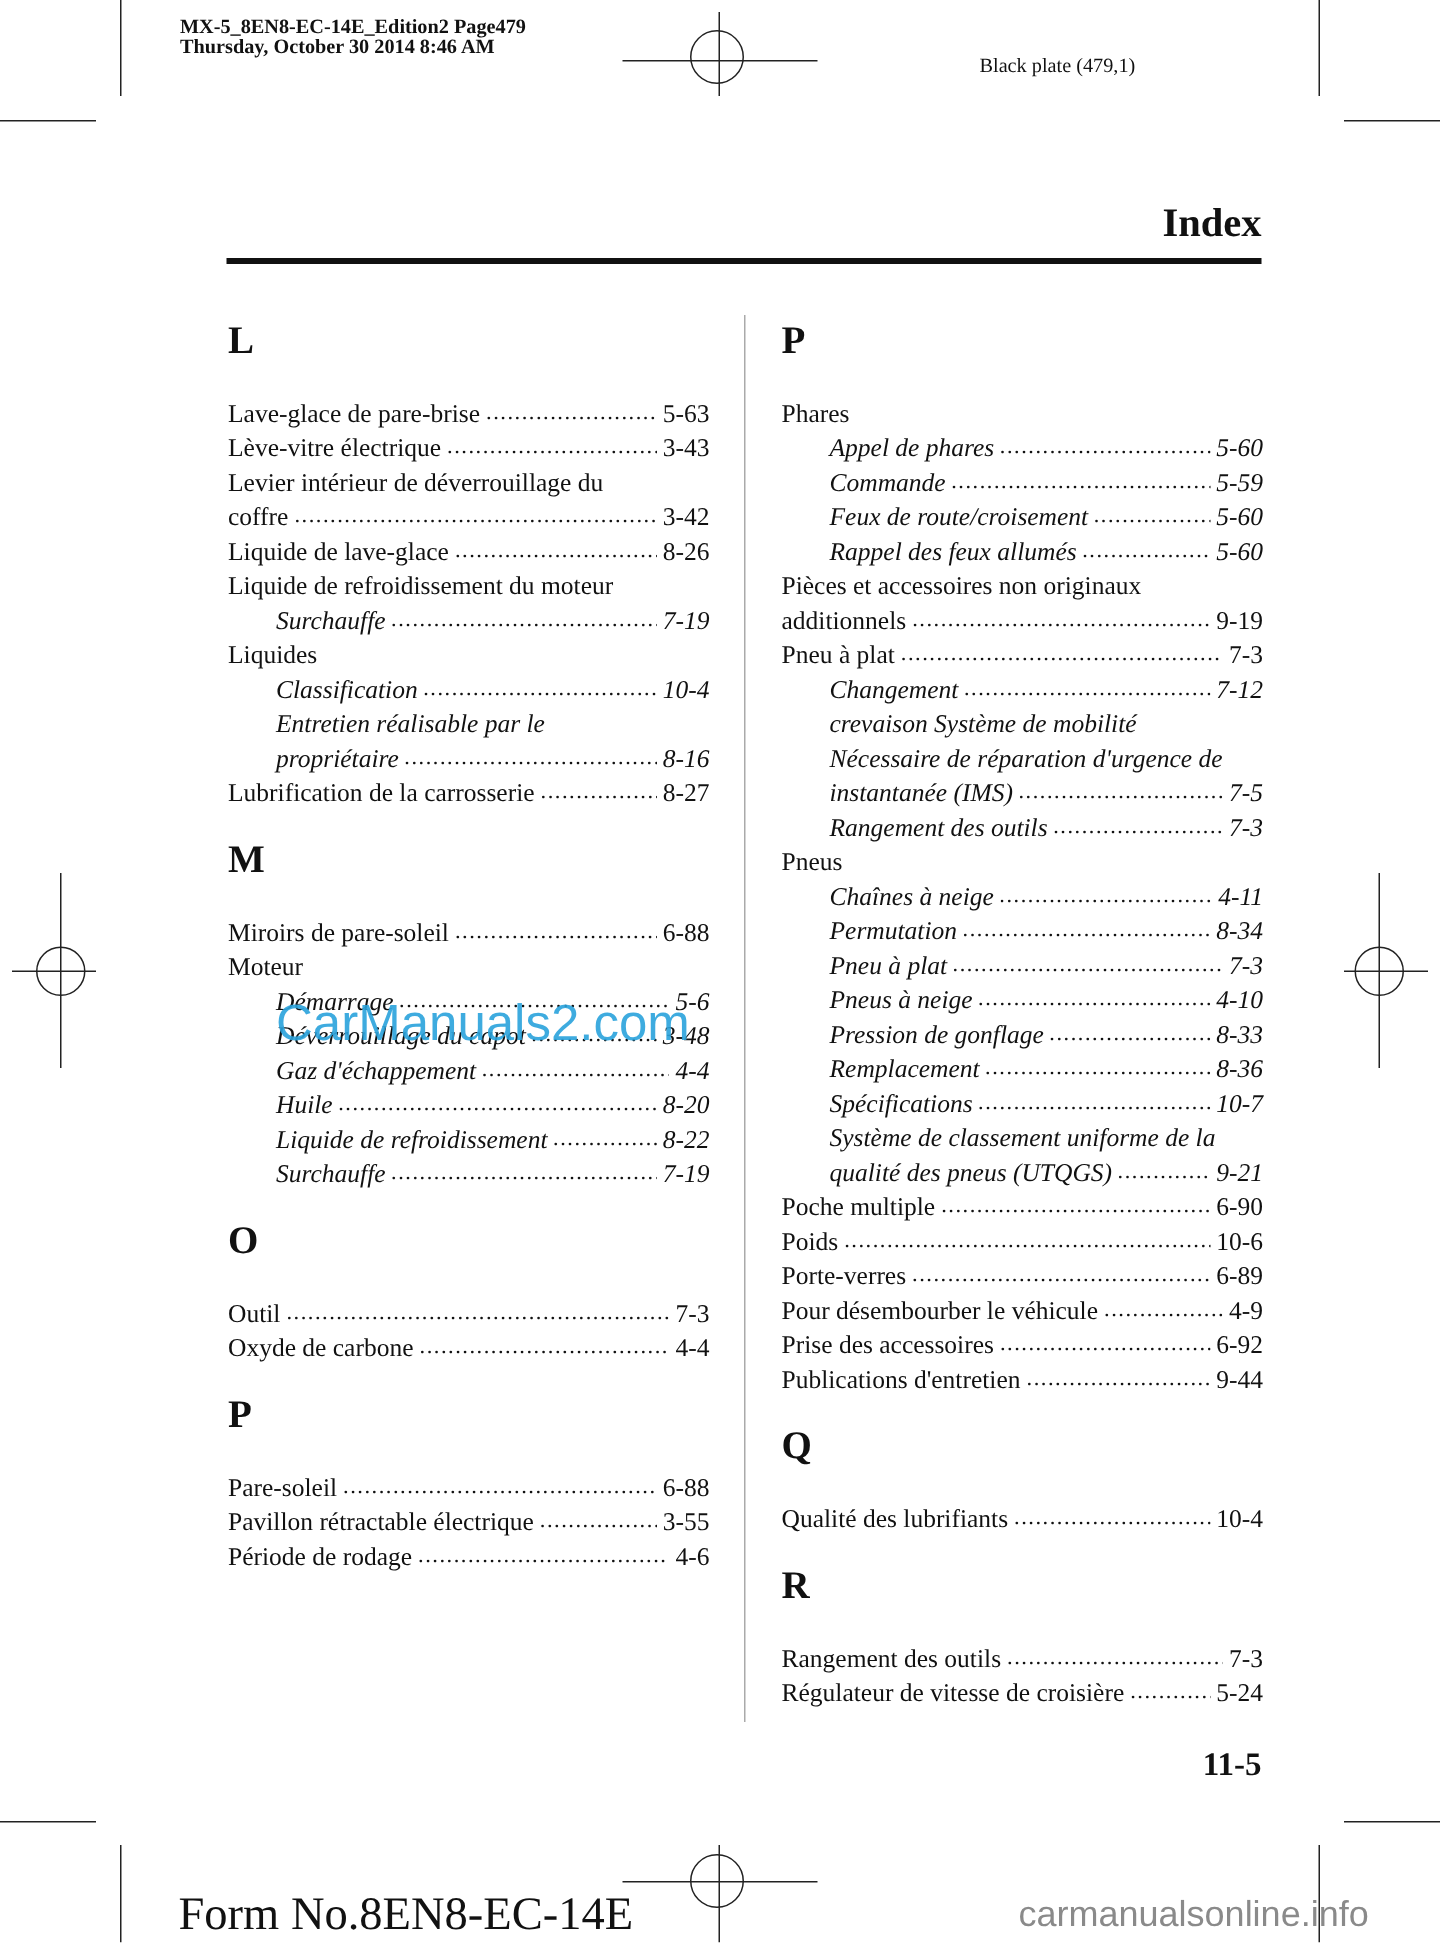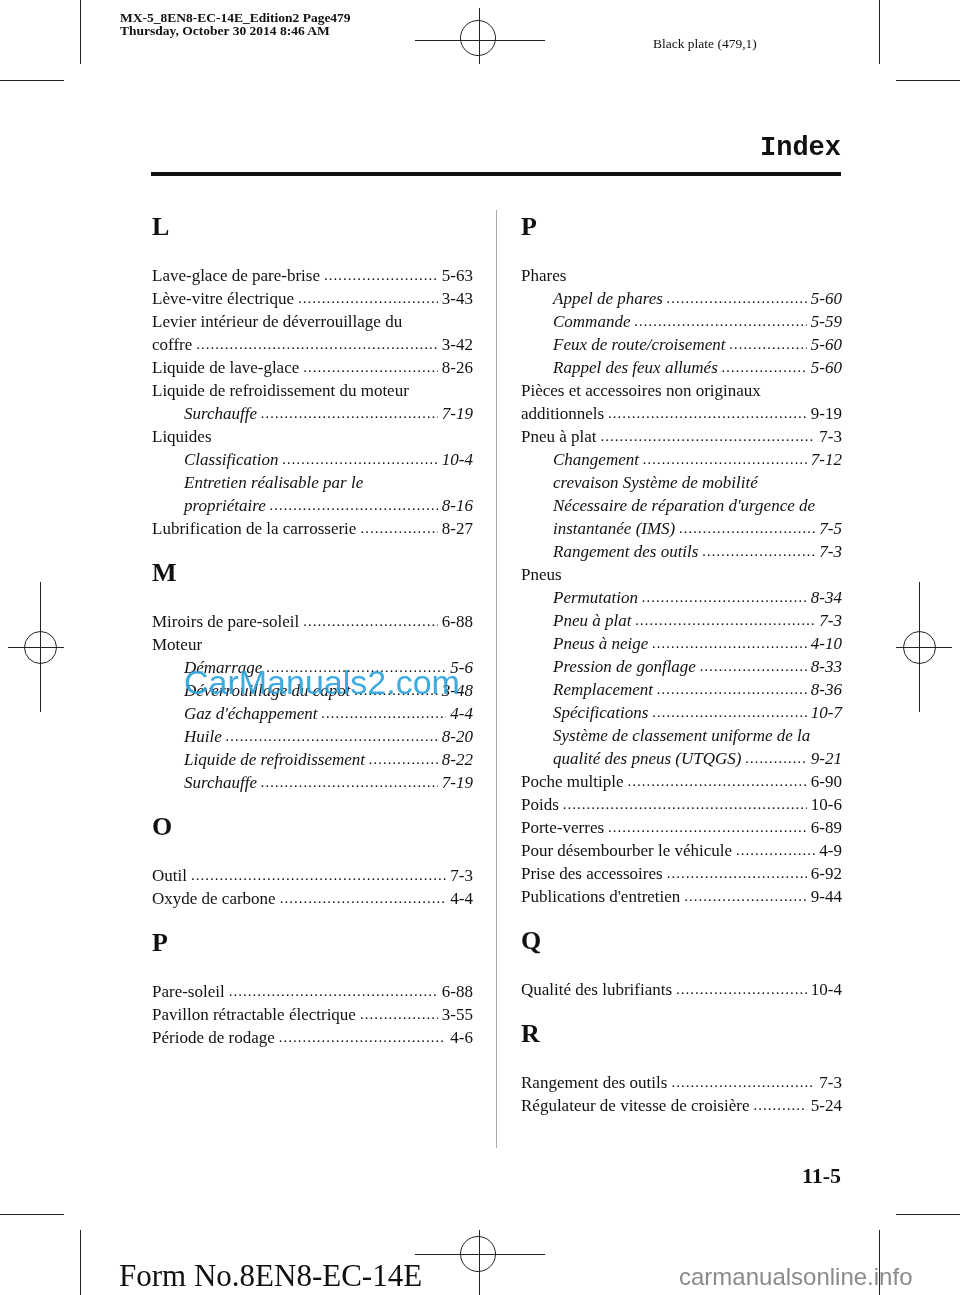--- a/index.html
+++ b/index.html
@@ -54,21 +54,21 @@
   <div class="hline" style="left:896px; top:647px; width:56px;"></div>
   <div class="cross" style="left:903px; top:631px; width:33px; height:33px;"></div>
 </div>
 
 <div class="abs meta" style="left:120px; top:11px;font-weight:bold;">
   <div>MX-5_8EN8-EC-14E_Edition2 Page479</div>
   <div>Thursday, October 30 2014 8:46 AM</div>
 </div>
 <div class="abs meta" style="left:653px; top:37px;">Black plate (479,1)</div>
 
-<div class="abs" style="right:119px; top:133px; font-size:27px; font-weight:bold;font-family:Liberation Mono, monospace;">Index</div>
+<div class="abs" style="right:119px; top:133px; font-size:27px; font-weight:bold;">Index</div>
 <div class="rule"></div>
 
 <div class="abs" style="left:496px; top:210px; width:1px; height:938px; background:#aaa;"></div>
 
 <div class="col" style="left:152px; top:214px;">
 
   <div>
     <h2 class="section-title" style="margin-bottom:24px;">L</h2>
     <div>
       <div class="entry">
@@ -265,20 +265,25 @@
           <span class="dots"></span>
           <span class="pg">7-5</span>
         </div>
       <div class="entry sub">
           <span class="lbl">Rangement des outils</span>
           <span class="dots"></span>
           <span class="pg">7-3</span>
         </div>
       <div class="entry nopage">
           <span class="lbl">Pneus</span>
+        </div>
+      <div class="entry sub">
+          <span class="lbl">Chaînes à neige</span>
+          <span class="dots"></span>
+          <span class="pg">4-11</span>
         </div>
       <div class="entry sub">
           <span class="lbl">Permutation</span>
           <span class="dots"></span>
           <span class="pg">8-34</span>
         </div>
       <div class="entry sub">
           <span class="lbl">Pneu à plat</span>
           <span class="dots"></span>
           <span class="pg">7-3</span>

